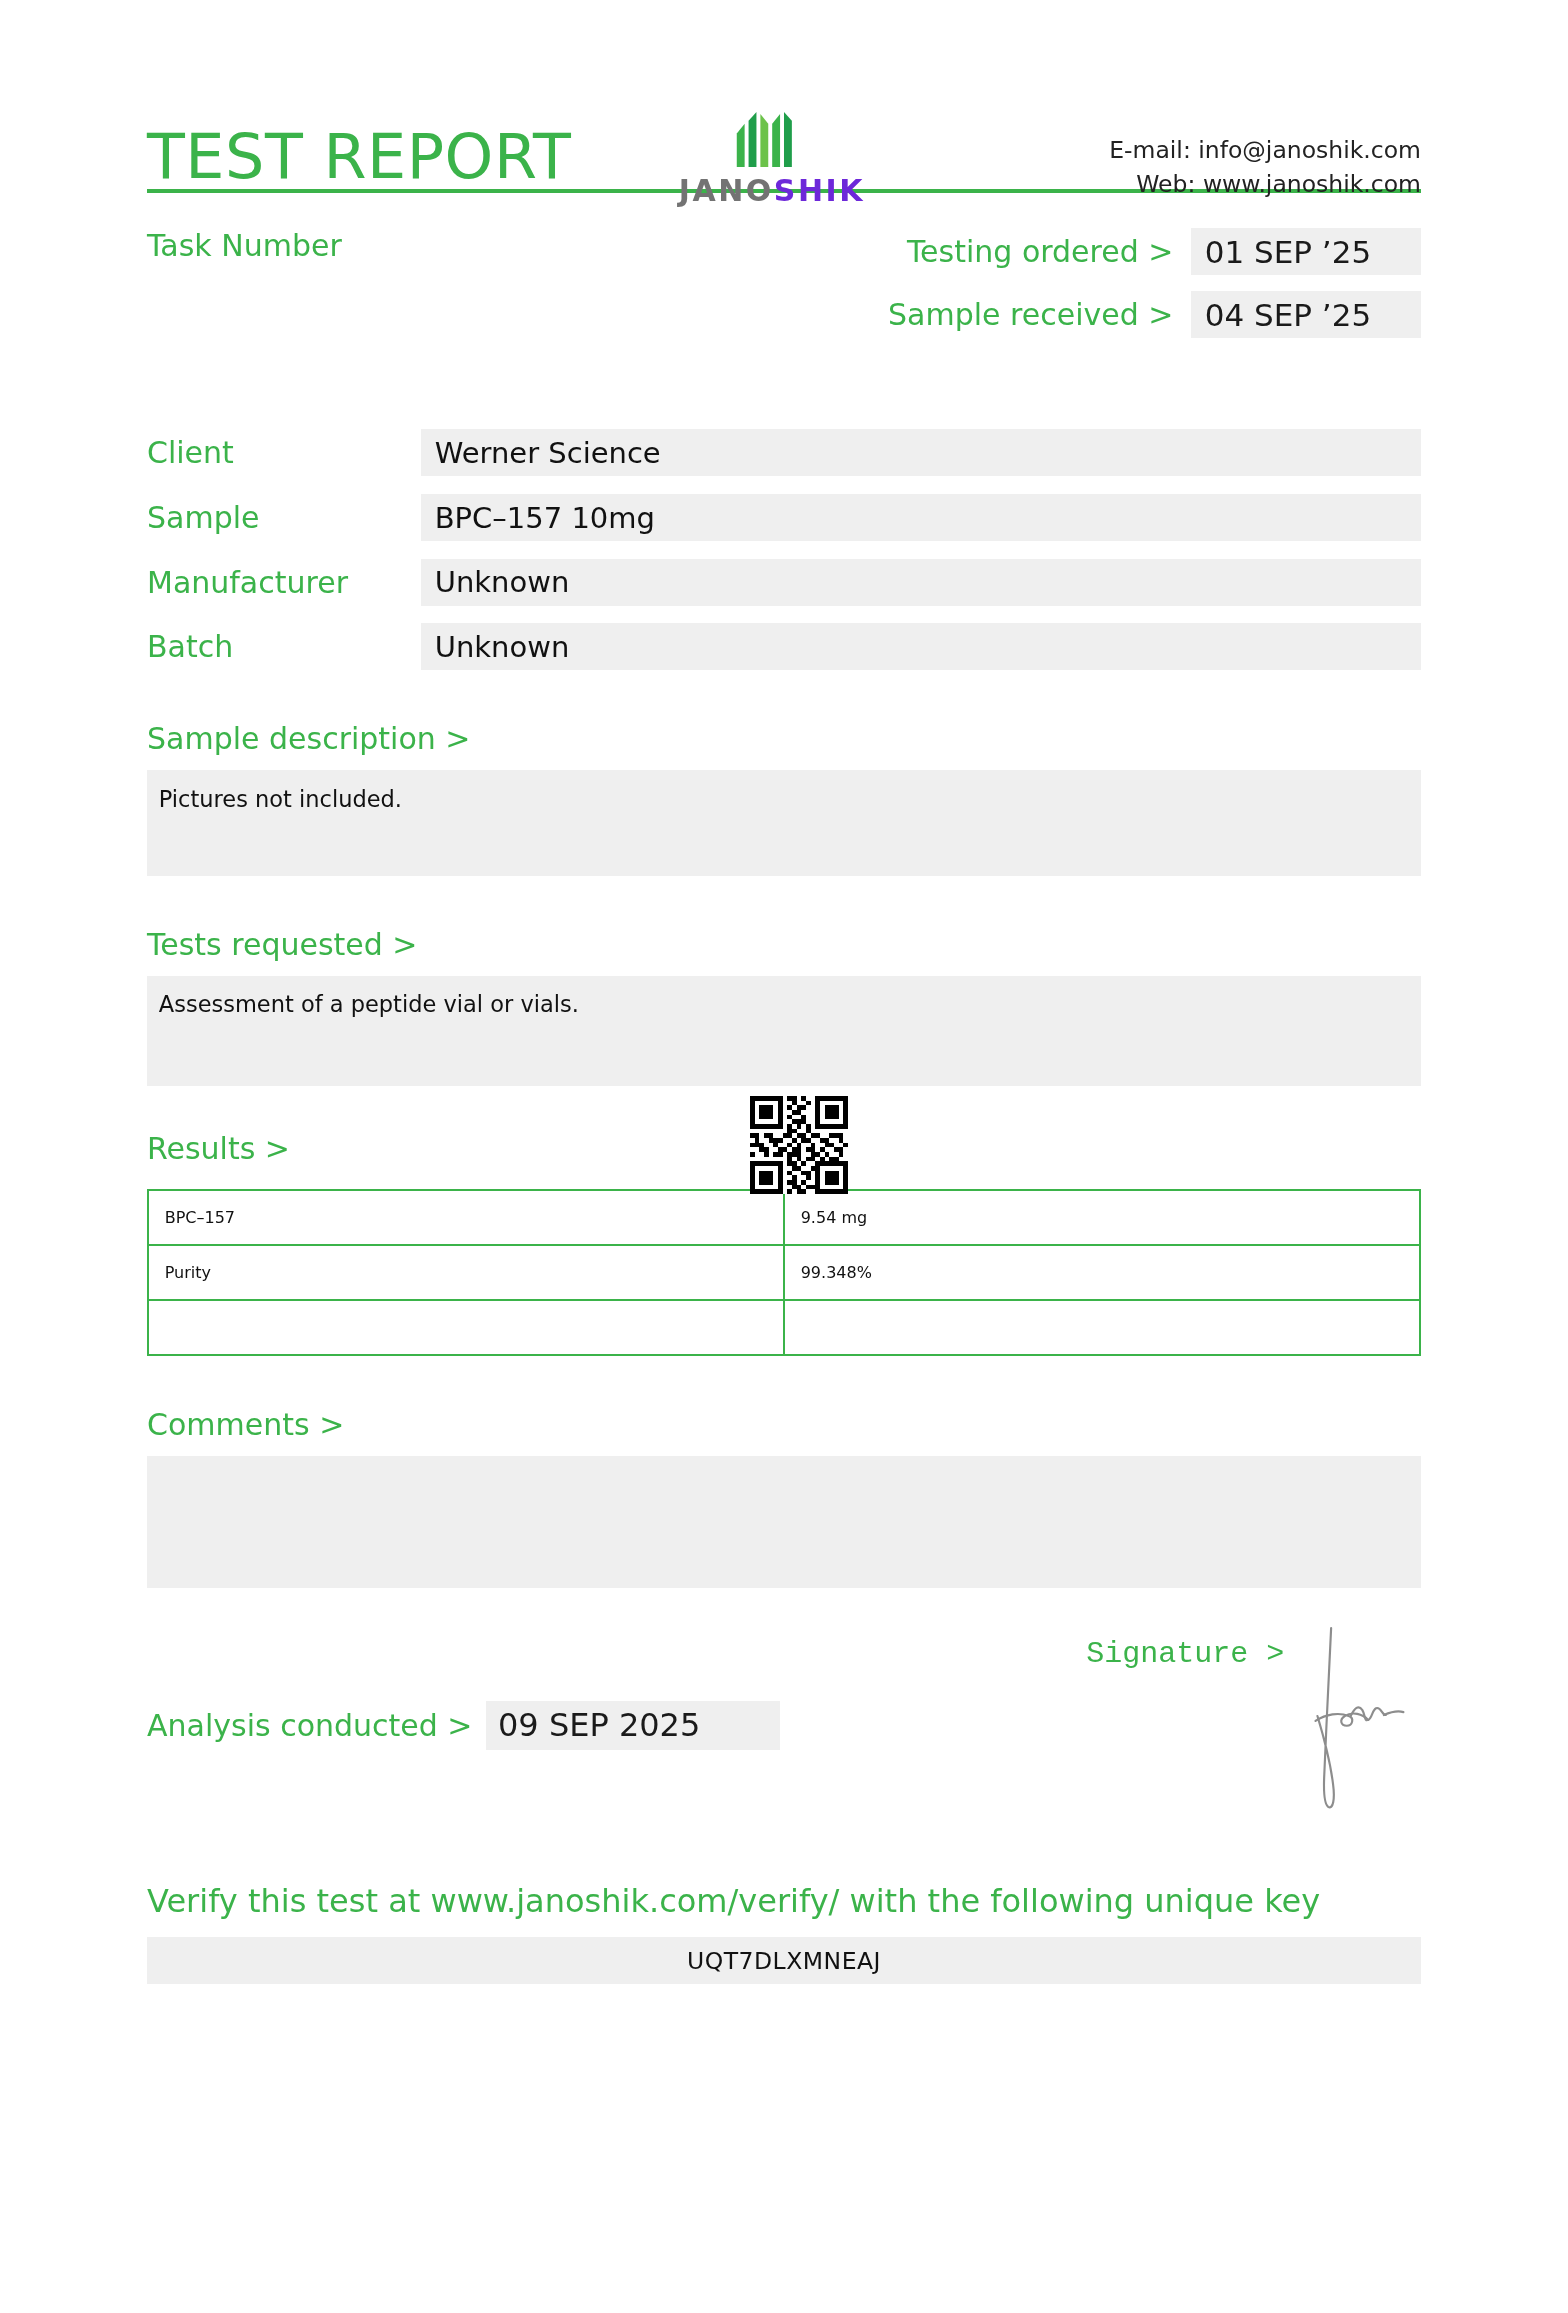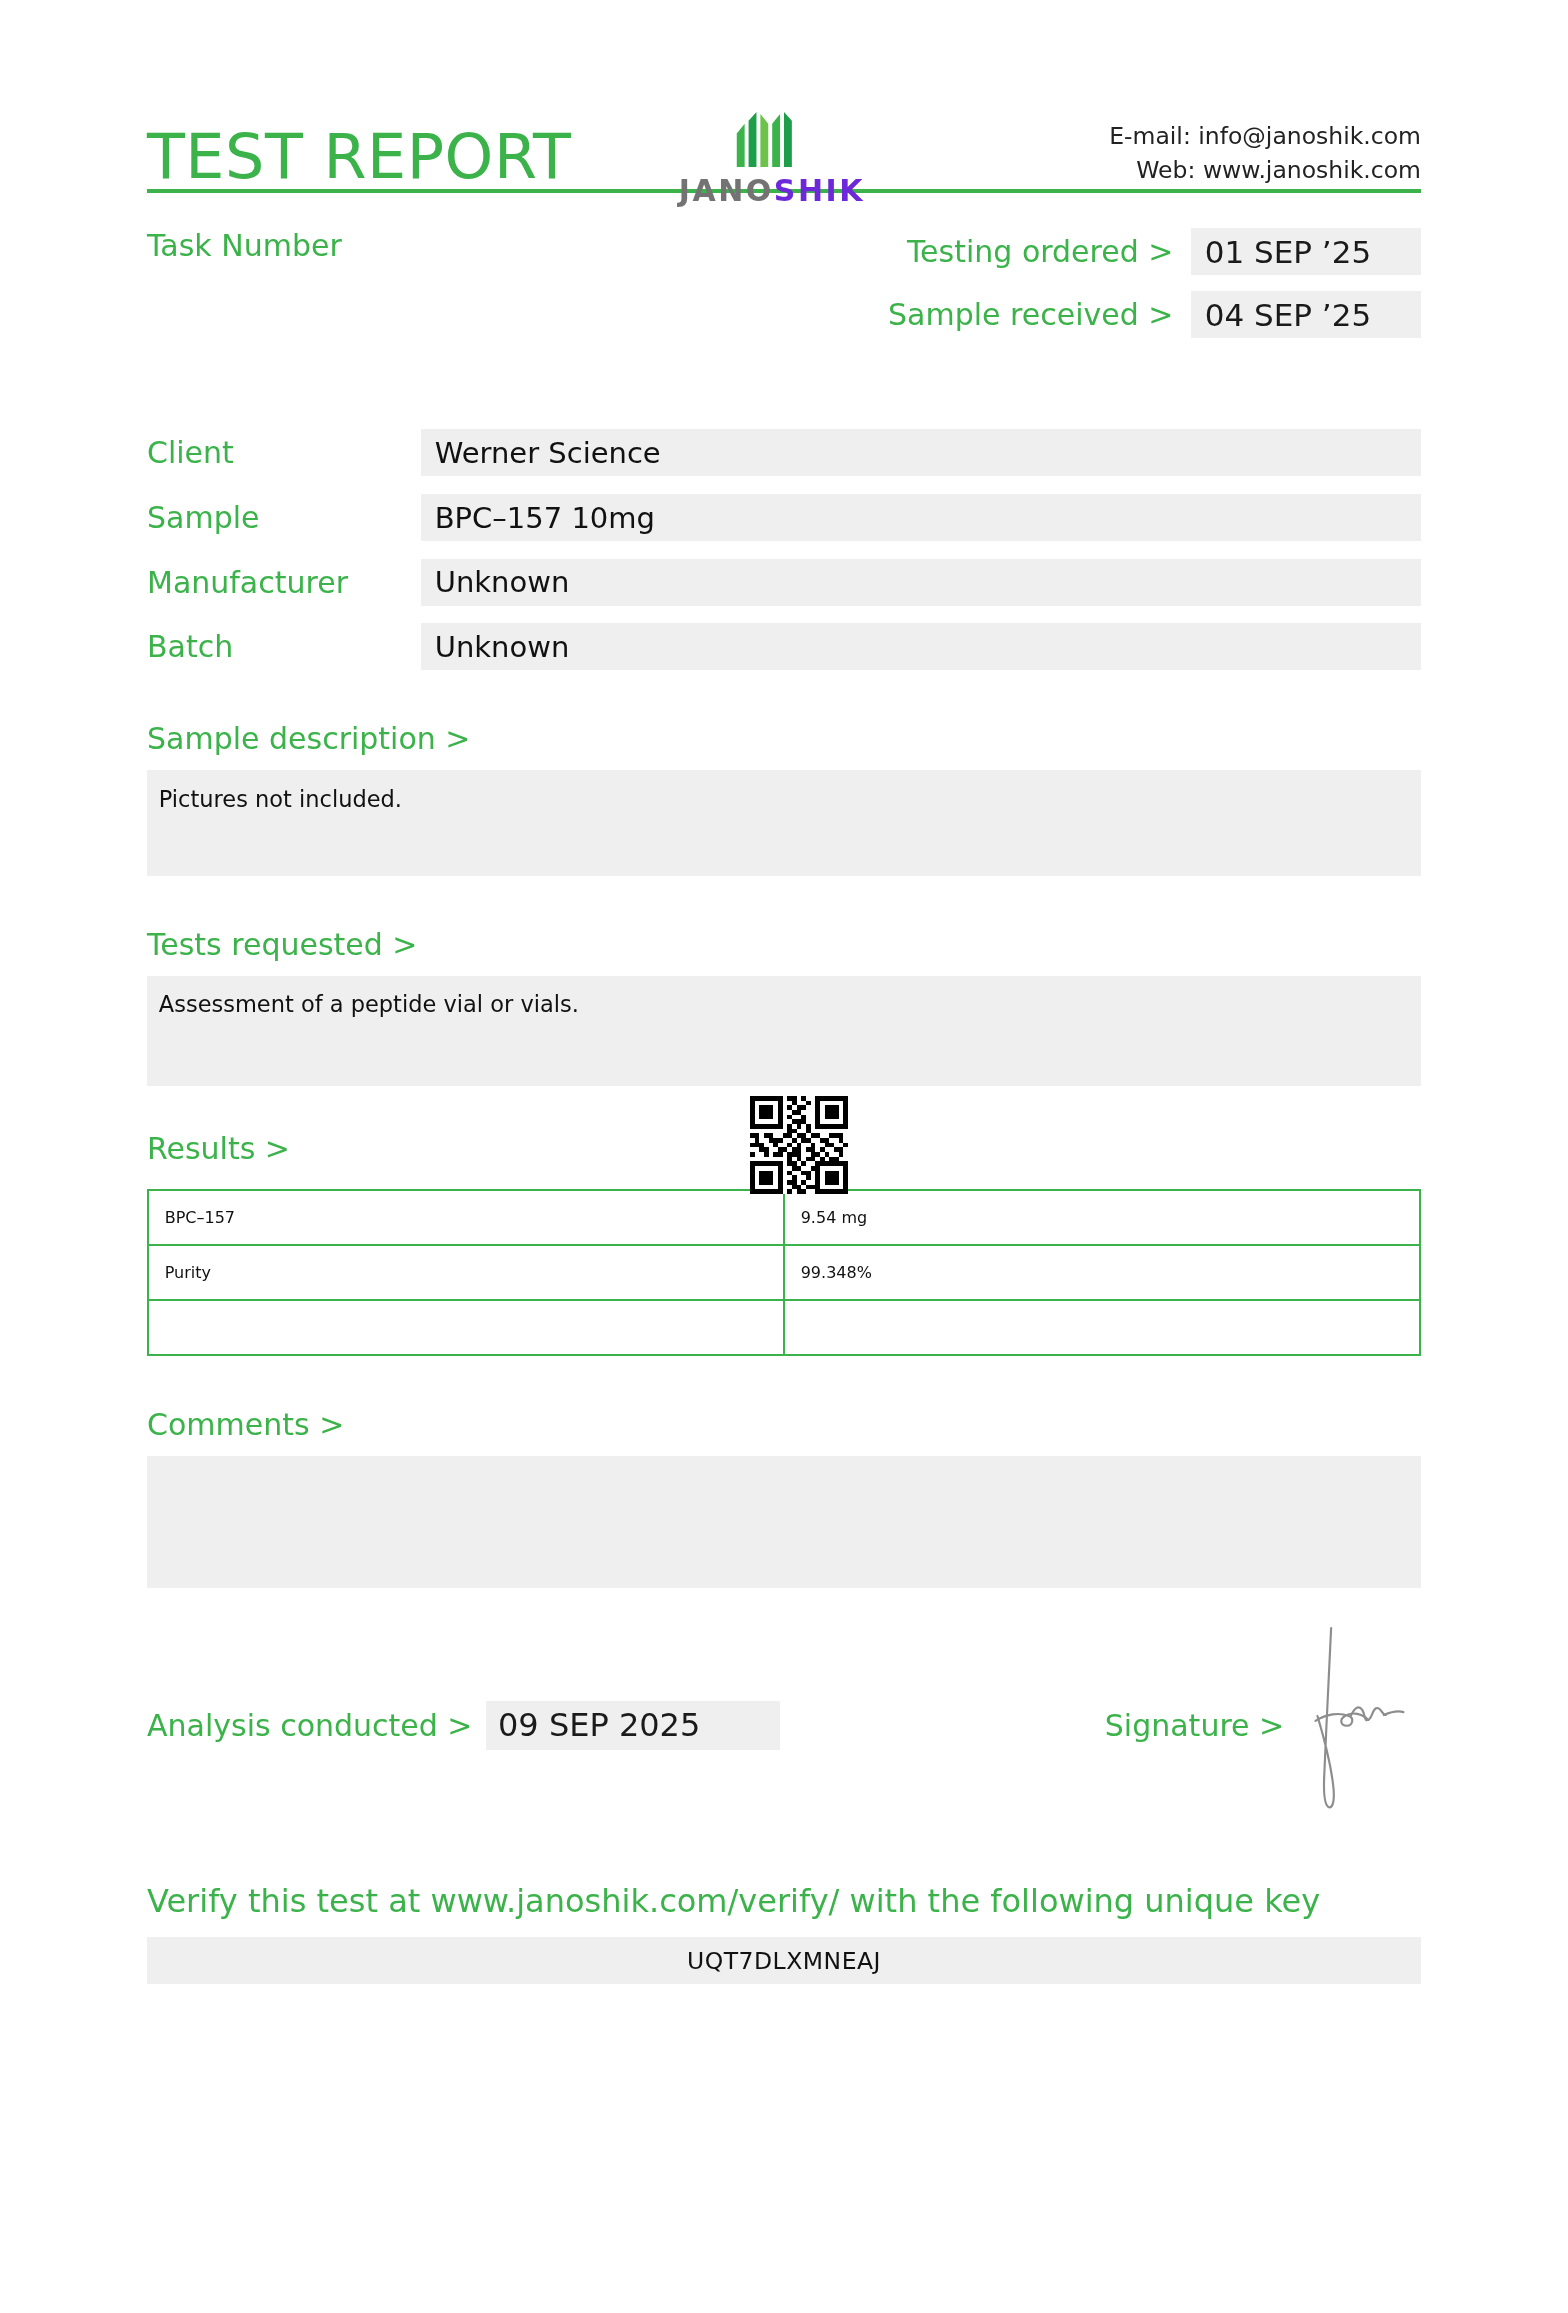--- a/index.html
+++ b/index.html
@@ -51,21 +51,21 @@
     white-space: nowrap;
   }
   .logo-word .dark { color: #737373; }
   .logo-word .green { color: #6d28d9; }
   .contact {
     margin-left: auto;
     text-align: right;
     font-size: 23.5px;
     line-height: 1.45;
     color: #222;
-    margin-top: 11px;
+    margin-top: 25px;
     white-space: nowrap;
   }
   .rule {
     height: 4.9px;
     background: #3bb34a;
     margin-top: 21.6px;
   }
 
   
   .task-row {
@@ -198,22 +198,23 @@
     height: 49px;
     width: 294px;
     display: flex;
     align-items: center;
     padding-left: 11.8px;
     font-size: 32px;
   }
   .sig-wrap {
     margin-left: auto;
     display: flex;
-    align-items: center;
+    align-items: flex-start;
     position: relative;
+    font-family: Liberation Mono, monospace;
   }
   .sig-label { margin-right: 9.8px; }
   .signature { width: 127px; height: 196px; margin-top: -19.6px; }
 
   .verify {
     color: #3bb34a;
     font-size: 32px;
     margin-top: 127px;
     white-space: nowrap;
   }

